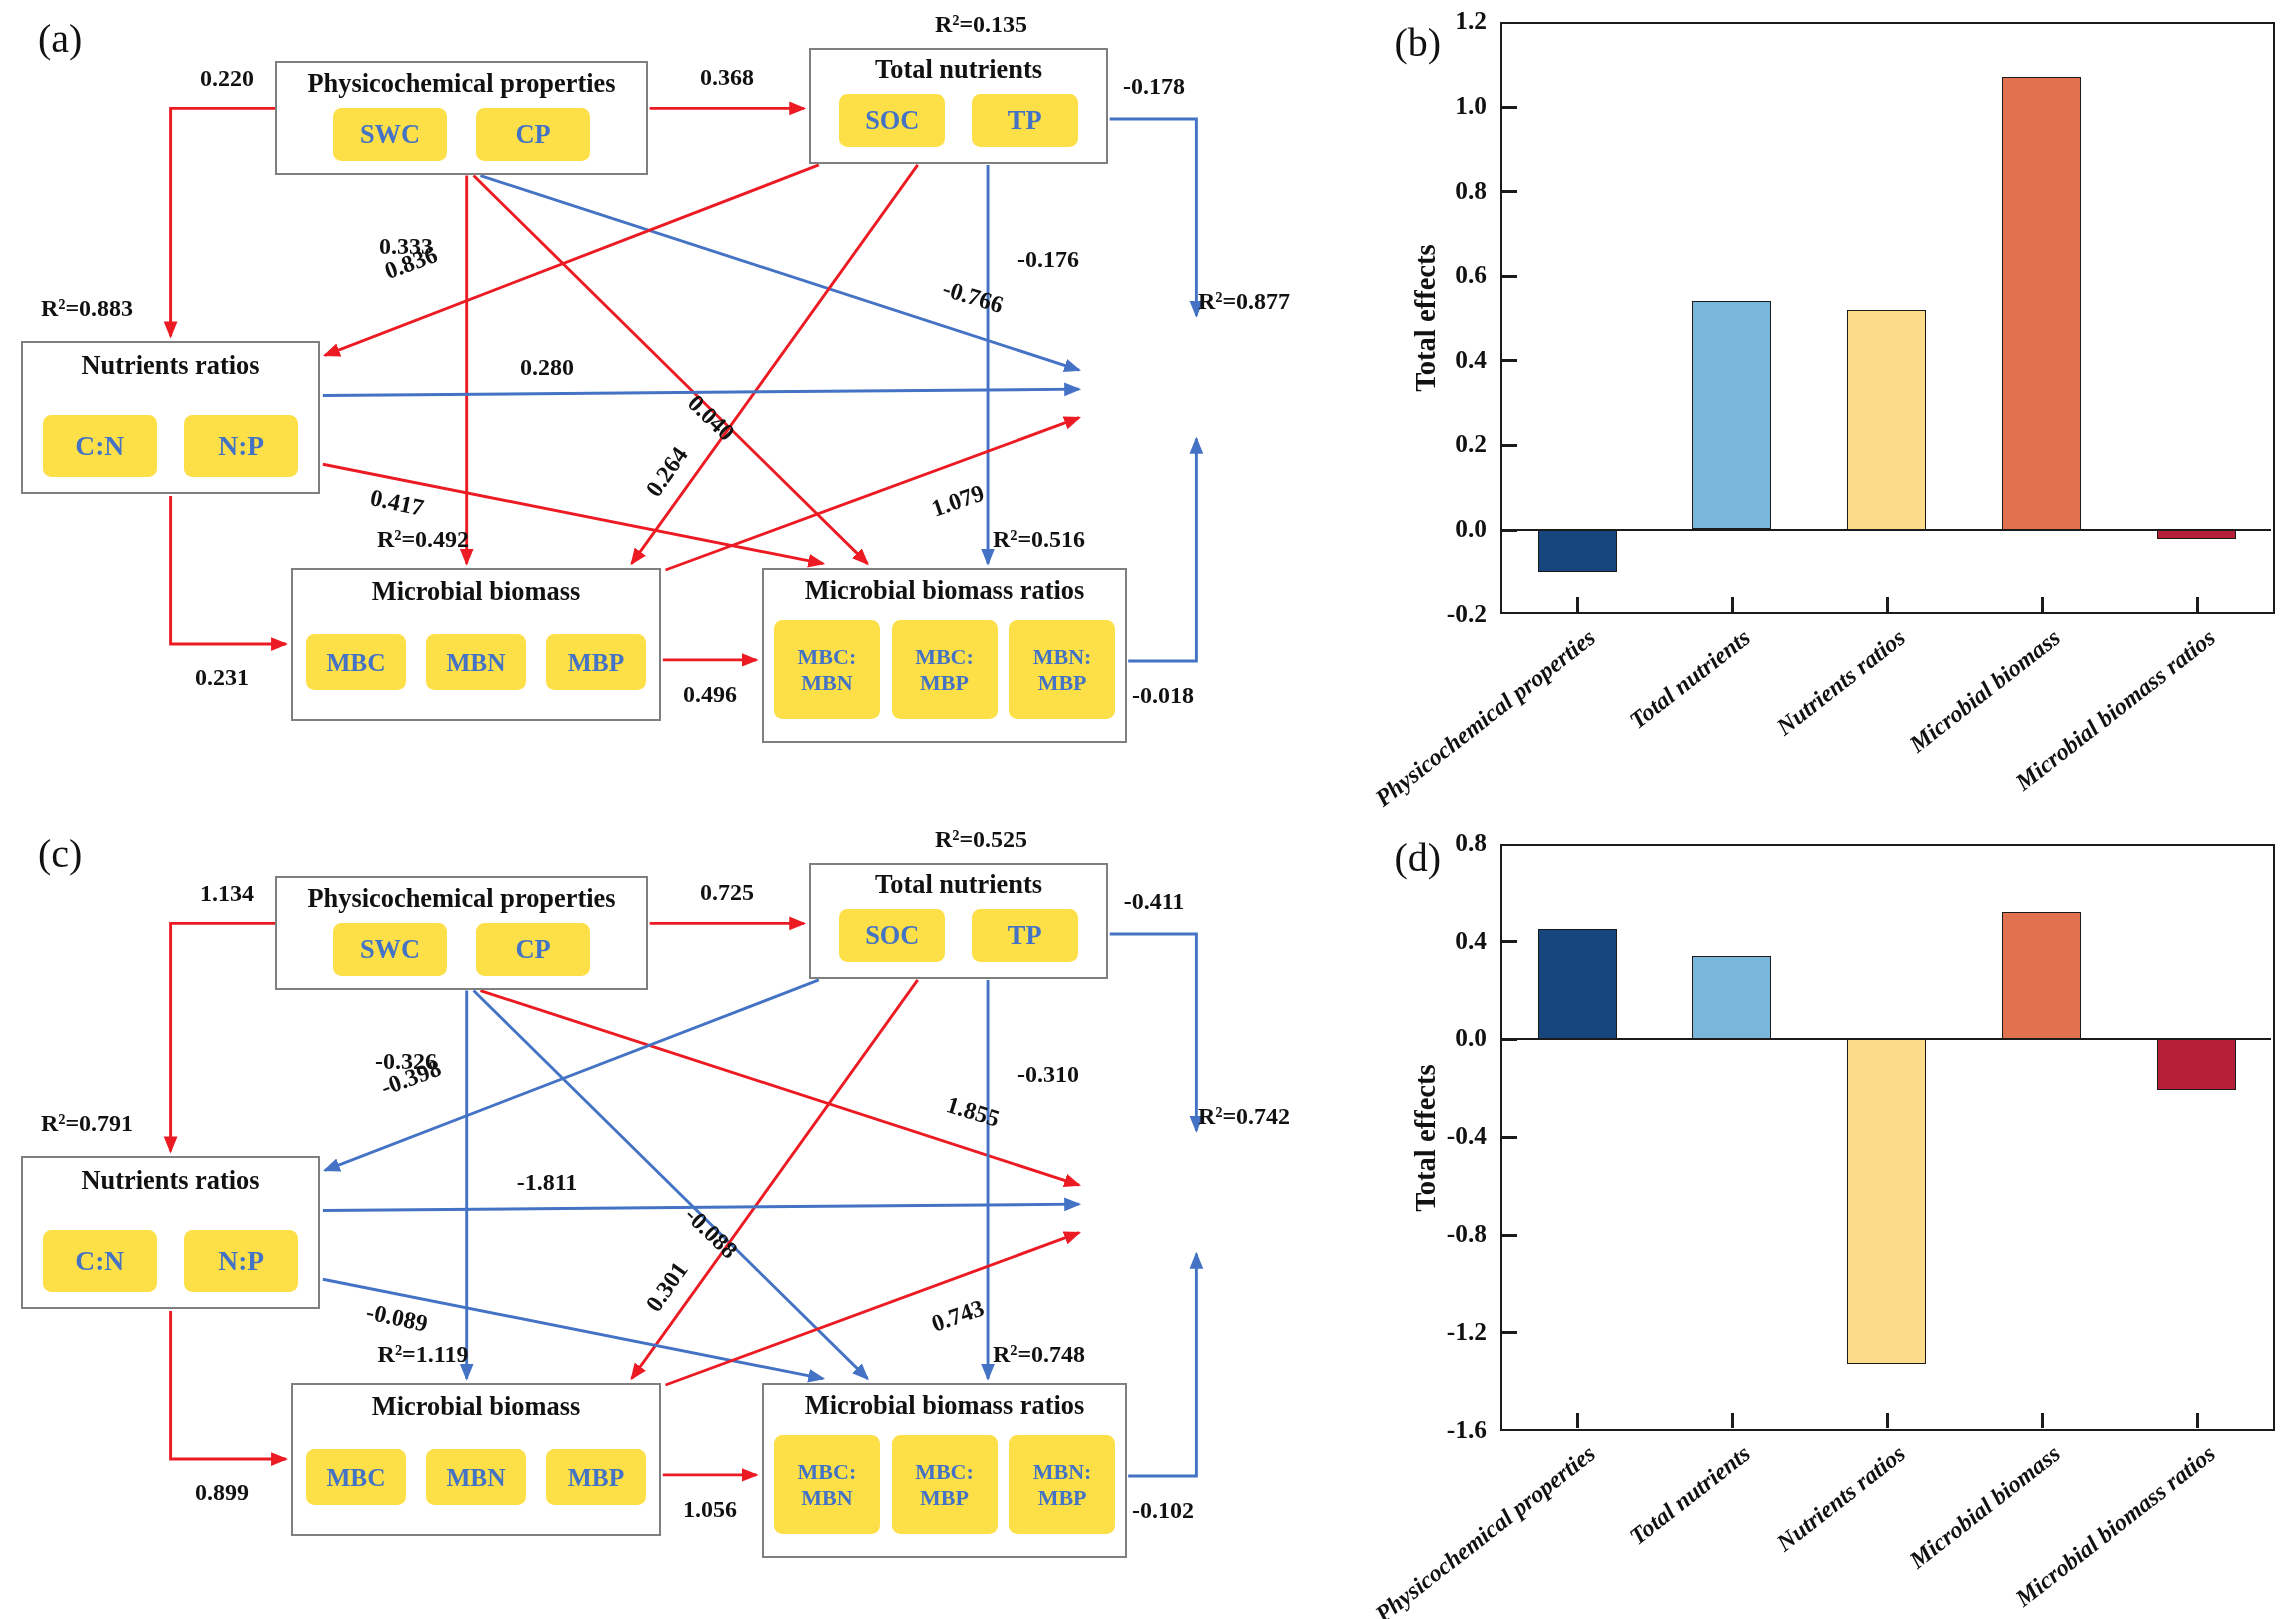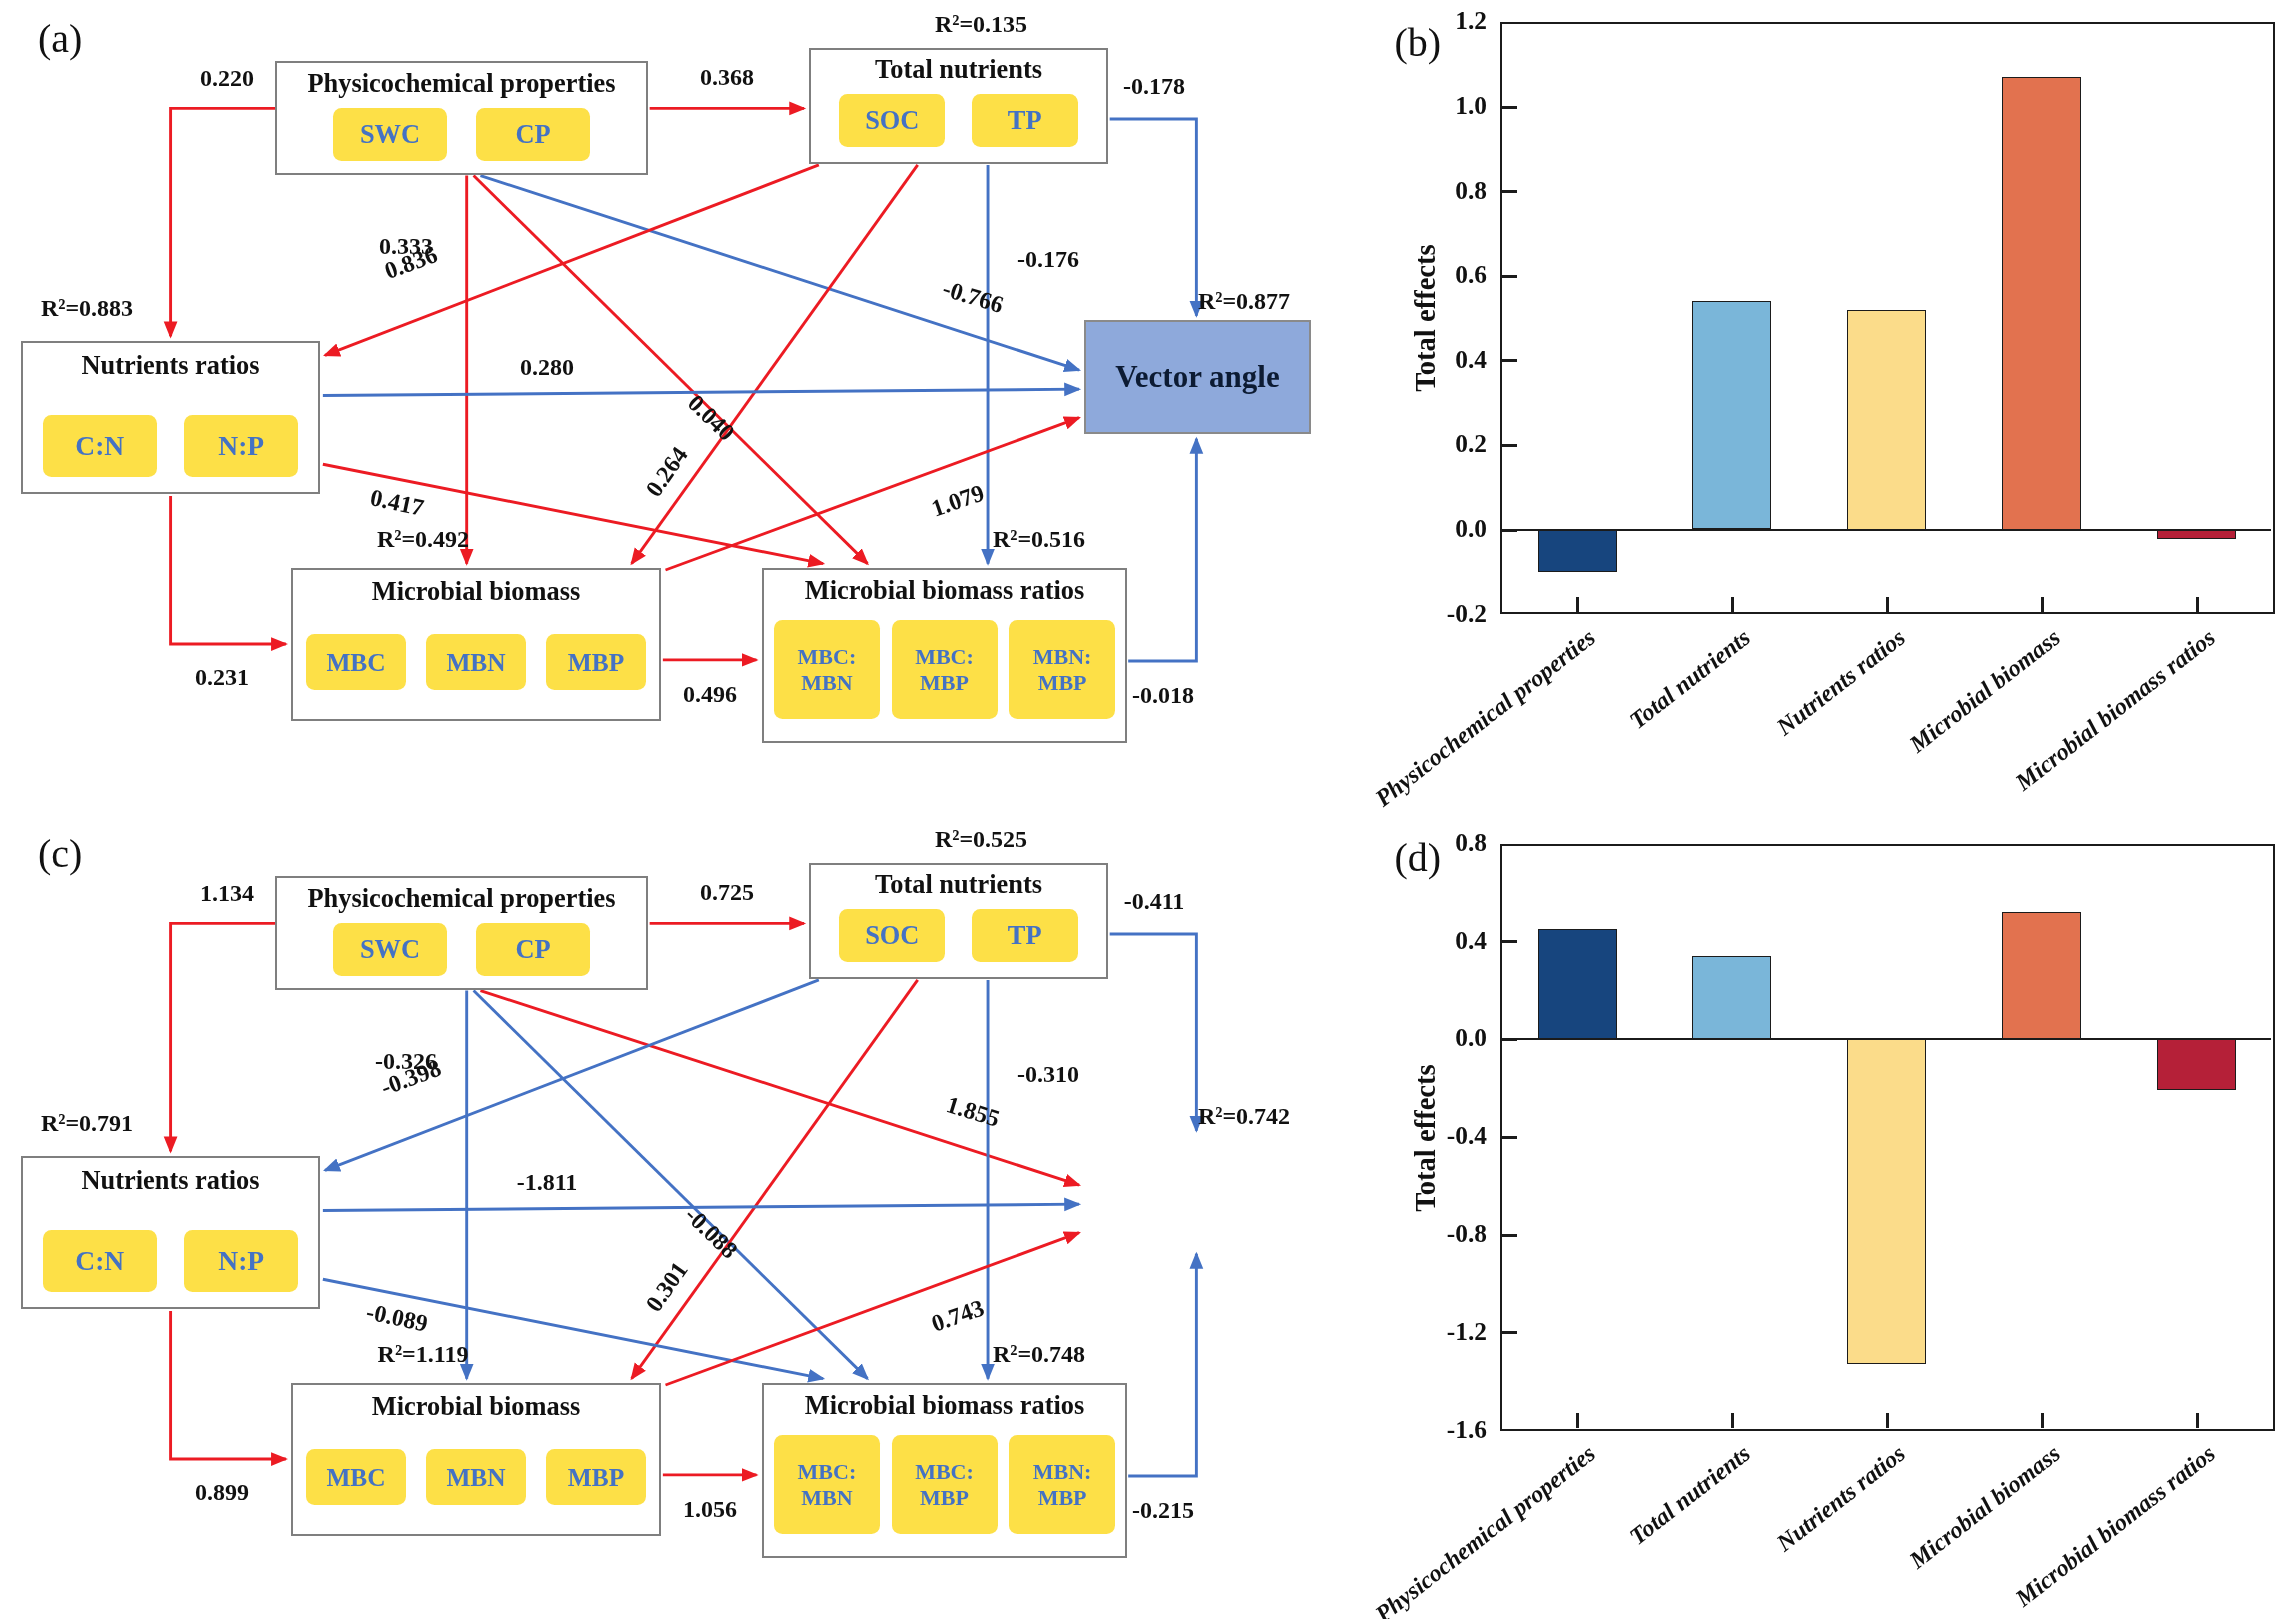--- a/index.html
+++ b/index.html
@@ -117,21 +117,20 @@
       <div class="chip" style="width: 106px; font-size: 22px;">
         <span>MBC:</span>
         <span>MBP</span>
       </div>
       <div class="chip" style="width: 106px; font-size: 22px;">
         <span>MBN:</span>
         <span>MBP</span>
       </div>
     </div>
     <div class="r2-label" style="left: 1039px; top: 539px; transform: translate(-50%, -50%);">R²=0.516</div>
-    <div class="outcome" style="left: 1084px; top: 320px; width: 227px; height: 114px; background: rgb(142, 169, 219);">Vector angle</div>
     <div class="r2-label" style="left: 1244px; top: 301px; transform: translate(-50%, -50%);">R²=0.877</div>
   </section>
 
 <section id="chart-b">
   <span class="panel-letter chart-letter">(b)</span>
   <div class="ylabel">Total effects</div>
 <div class="plotbox" style="left: 114px; top: 22px; width: 775px; height: 592px;"></div>
     <div class="ytick-label" style="left: 22px; top: 6.3px;">1.2</div>
     <div class="ytick-label" style="left: 22px; top: 91px;">1.0</div>
     <div class="tickmark" style="left: 116px; top: 106px; width: 15px; height: 2.6px;"></div>
@@ -198,21 +197,21 @@
     <div class="edge-label" style="left: 973px; top: 297px; transform: translate(-50%, -50%) rotate(17deg);">1.855</div>
     <div class="edge-label" style="left: 411px; top: 263px; transform: translate(-50%, -50%) rotate(-20deg);">-0.398</div>
     <div class="edge-label" style="left: 667px; top: 472px; transform: translate(-50%, -50%) rotate(-55deg);">0.301</div>
     <div class="edge-label" style="left: 1048px; top: 259px; transform: translate(-50%, -50%) rotate(0deg);">-0.310</div>
     <div class="edge-label" style="left: 1154px; top: 86px; transform: translate(-50%, -50%) rotate(0deg);">-0.411</div>
     <div class="edge-label" style="left: 222px; top: 677px; transform: translate(-50%, -50%) rotate(0deg);">0.899</div>
     <div class="edge-label" style="left: 397px; top: 503px; transform: translate(-50%, -50%) rotate(12deg);">-0.089</div>
     <div class="edge-label" style="left: 547px; top: 367px; transform: translate(-50%, -50%) rotate(0deg);">-1.811</div>
     <div class="edge-label" style="left: 710px; top: 694px; transform: translate(-50%, -50%) rotate(0deg);">1.056</div>
     <div class="edge-label" style="left: 958px; top: 501px; transform: translate(-50%, -50%) rotate(-19deg);">0.743</div>
-    <div class="edge-label" style="left: 1163px; top: 695px; transform: translate(-50%, -50%) rotate(0deg);">-0.215</div>
+    <div class="edge-label" style="left: 1163px; top: 695px; transform: translate(-50%, -50%) rotate(0deg);">-0.102</div>
     <div class="node" style="left: 275px; top: 61px; width: 373px; height: 114px;"></div>
     <div class="node-title" style="left: 275px; width: 373px; top: 68px; position: absolute;">Physicochemical properties</div>
     <div class="chiprow" style="left: 275px; width: 373px; top: 108px; height: 53px; gap: 29px;">
       <div class="chip" style="width: 114px; font-size: 26.4px;">SWC</div>
       <div class="chip" style="width: 114px; font-size: 26.4px;">CP</div>
     </div>
     <div class="node" style="left: 809px; top: 48px; width: 299px; height: 116px;"></div>
     <div class="node-title" style="left: 809px; width: 299px; top: 54px; position: absolute;">Total nutrients</div>
     <div class="chiprow" style="left: 809px; width: 299px; top: 94px; height: 53px; gap: 26.4px;">
       <div class="chip" style="width: 106px; font-size: 26.4px;">SOC</div>

